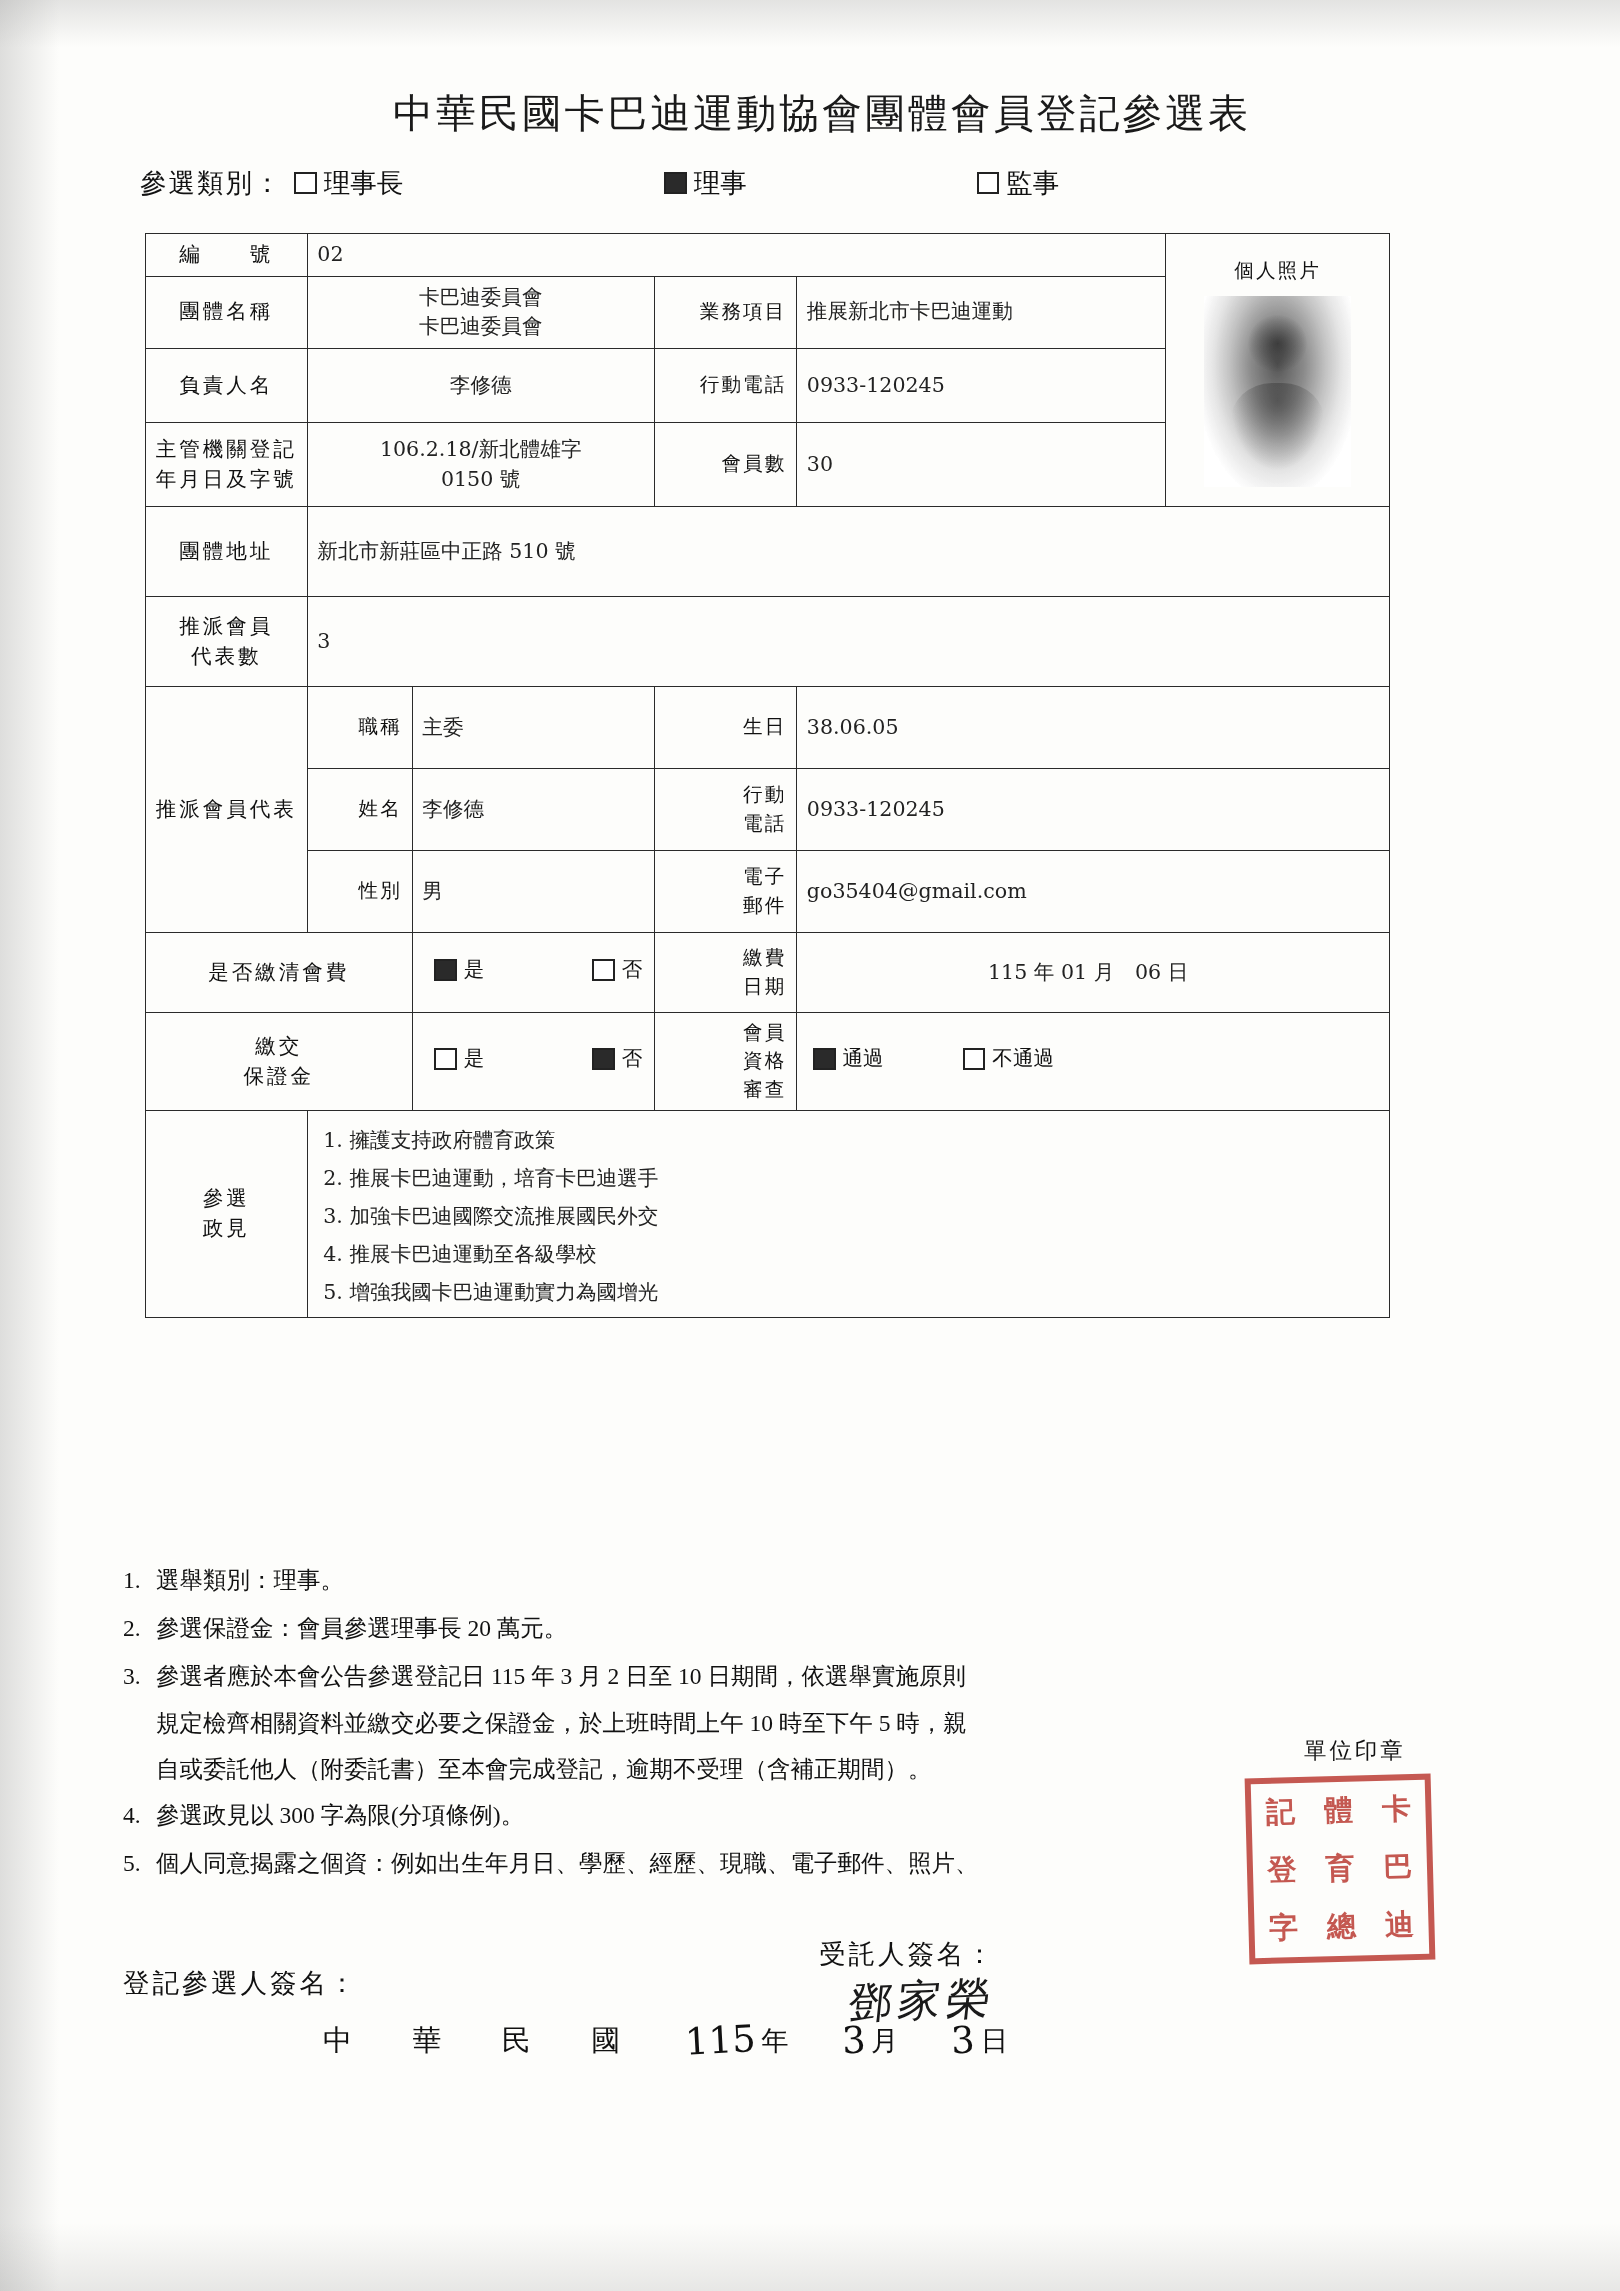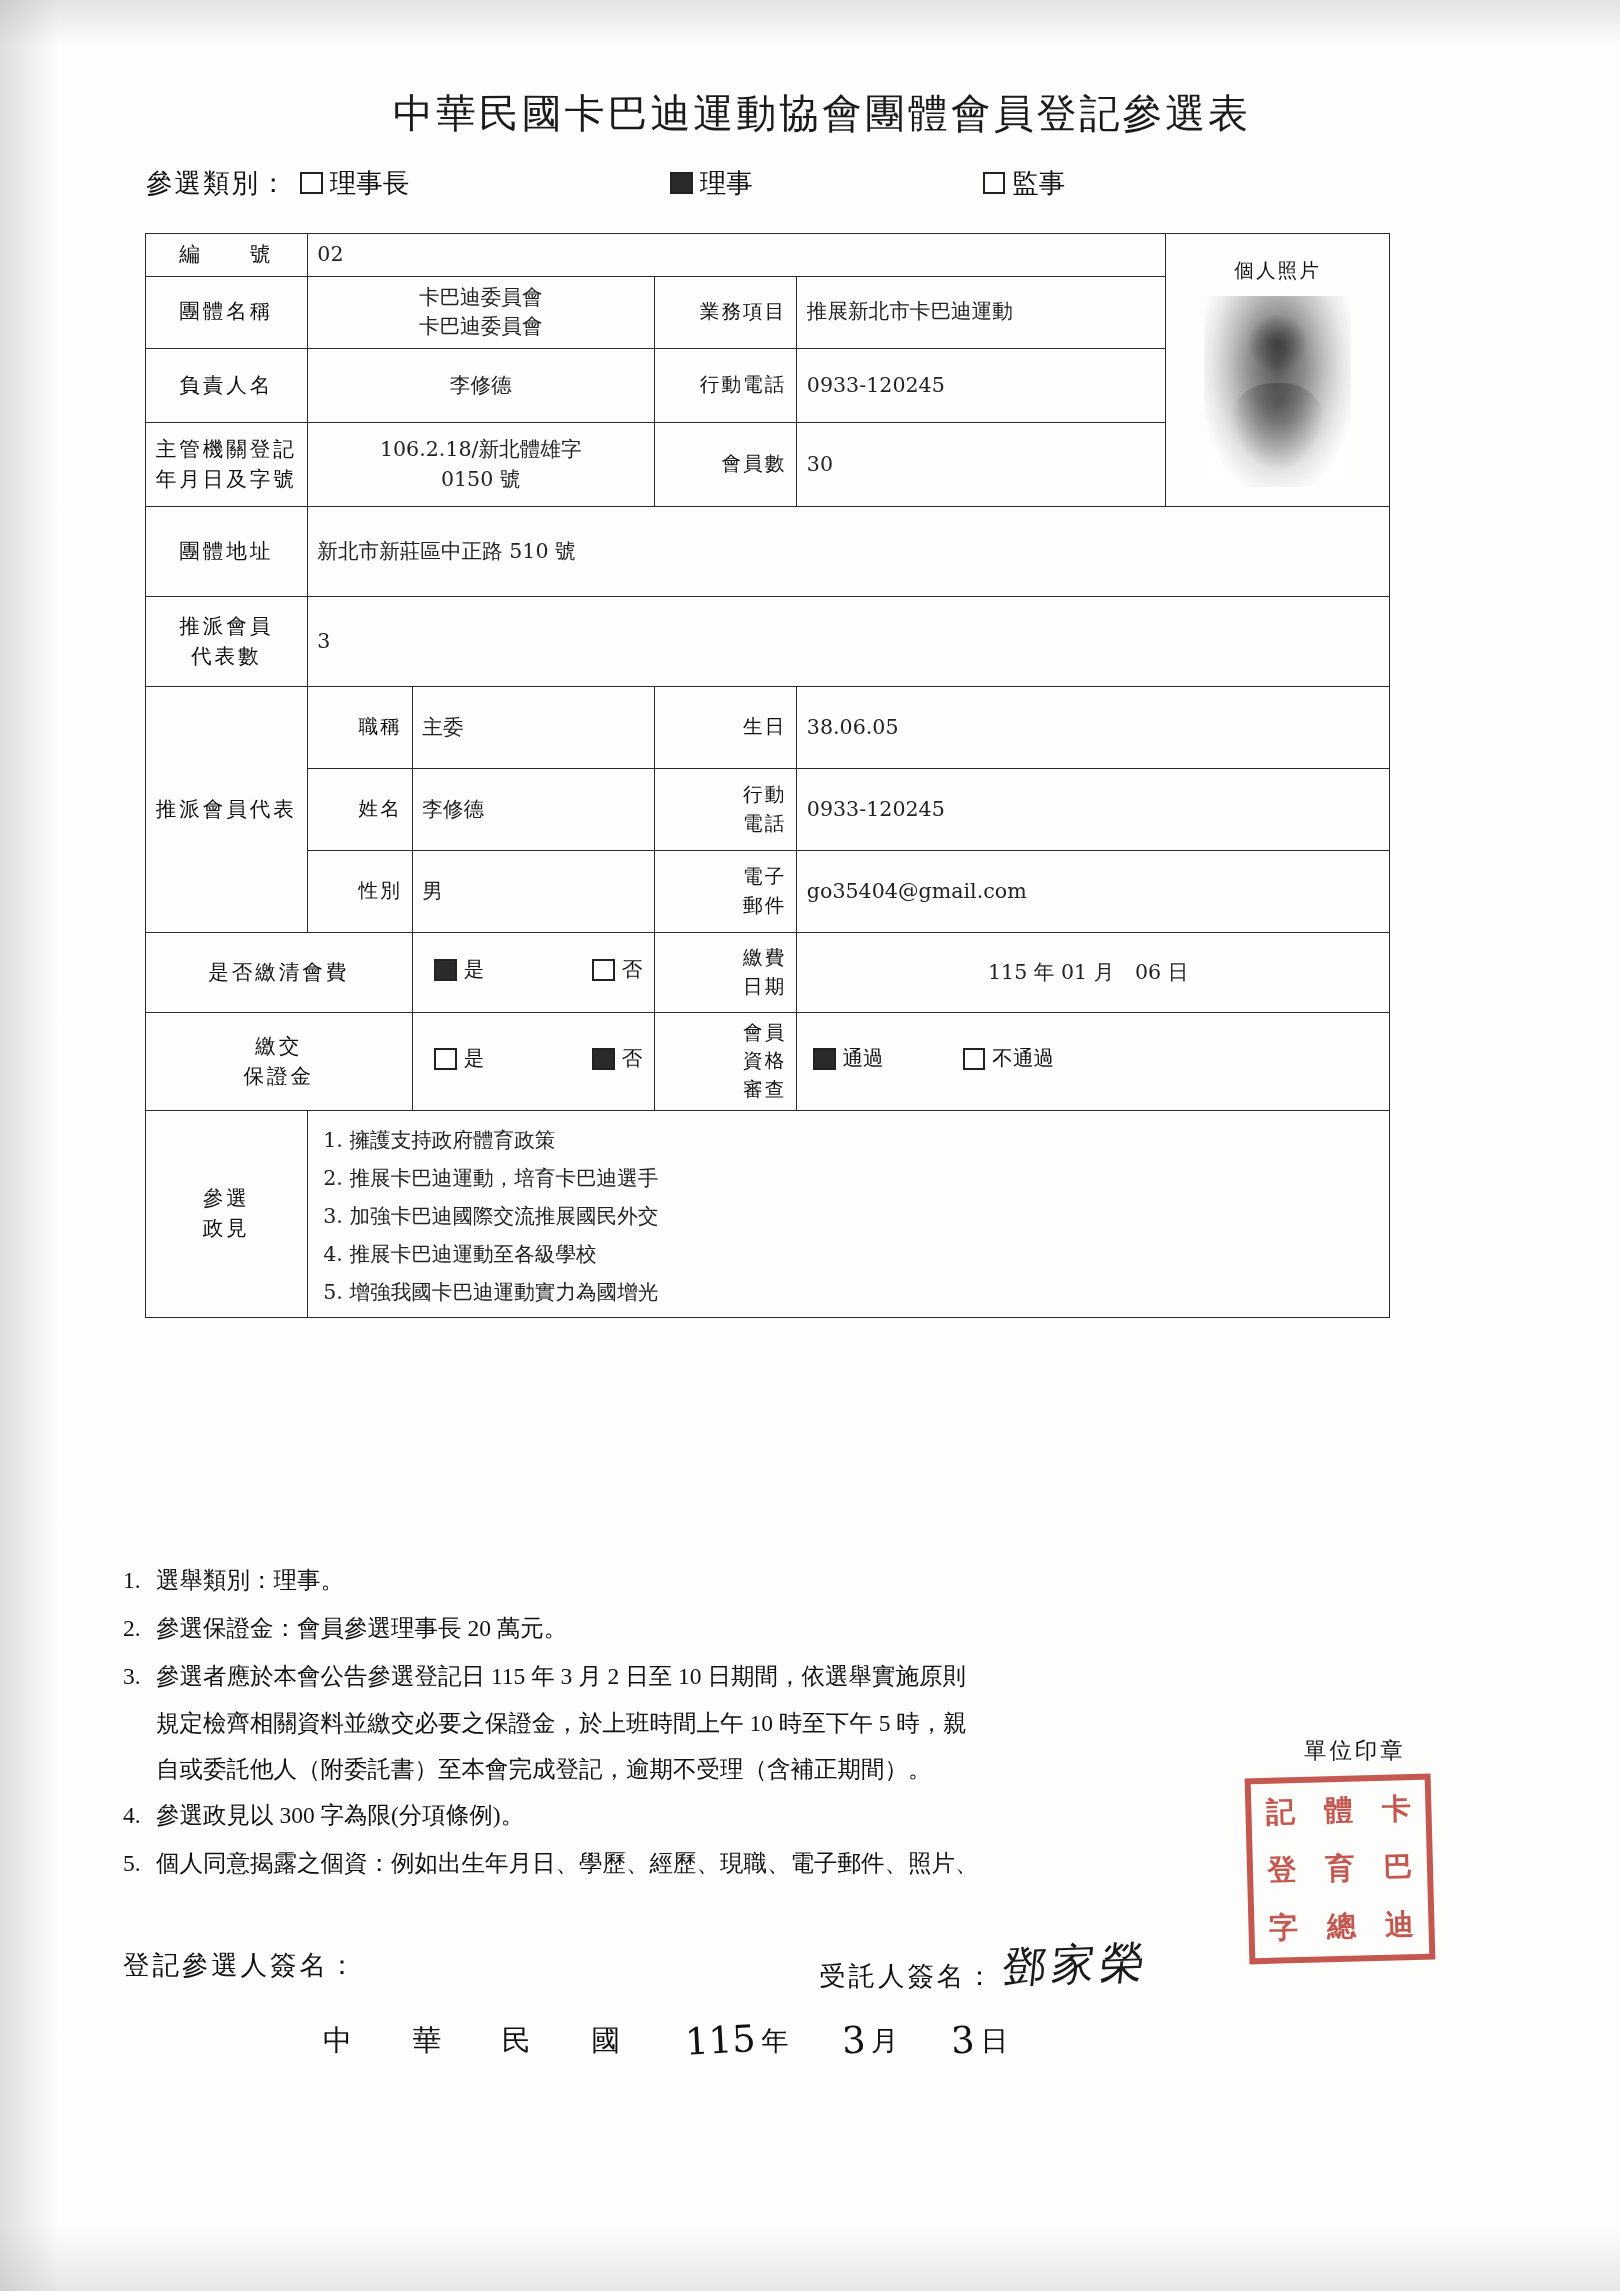--- a/index.html
+++ b/index.html
@@ -46,21 +46,21 @@
     text-align: center;
     font-size: 40px;
     letter-spacing: 2.9px;
     font-family: "DejaVu Serif", "Liberation Serif", serif;
     color: #1a1a1a;
   }
 
   .category-row {
     position: absolute;
     top: 165px;
-    left: 146px;
+    left: 140px;
     width: 1176px;
     font-size: 26.5px;
     display: flex;
     align-items: center;
   }
   .category-label { margin-right: 3.9px; letter-spacing: 2px; }
   .cat-opt { display: inline-flex; align-items: center; }
   .cat-opt.o1 { margin-left: 7.8px; }
   .cat-opt.o2 { margin-left: 225px; padding-left: 36px; }
   .cat-opt.o3 { margin-left: 230px; }
@@ -199,21 +199,21 @@
   .sign-row {
     position: absolute;
     top: 1936px;
     left: 123px;
     width: 1313px;
     font-size: 26.5px;
     display: flex;
     align-items: center;
   }
   .sign-left { letter-spacing: 2.9px; }
-  .sign-right { margin-left: 461px; letter-spacing: 2.9px; display: flex; align-items: flex-end;}
+  .sign-right { margin-left: 461px; letter-spacing: 2.9px; display: flex; align-items: flex-end; flex-direction: column;}
   .signature {
     margin-left: 7.8px;
     font-family: "DejaVu Serif", serif;
     font-size: 43px;
     color: #1a1a1a;
     transform: skewX(-8deg) rotate(-2deg);
     letter-spacing: 5.9px;
   }
 
   .date-row {

